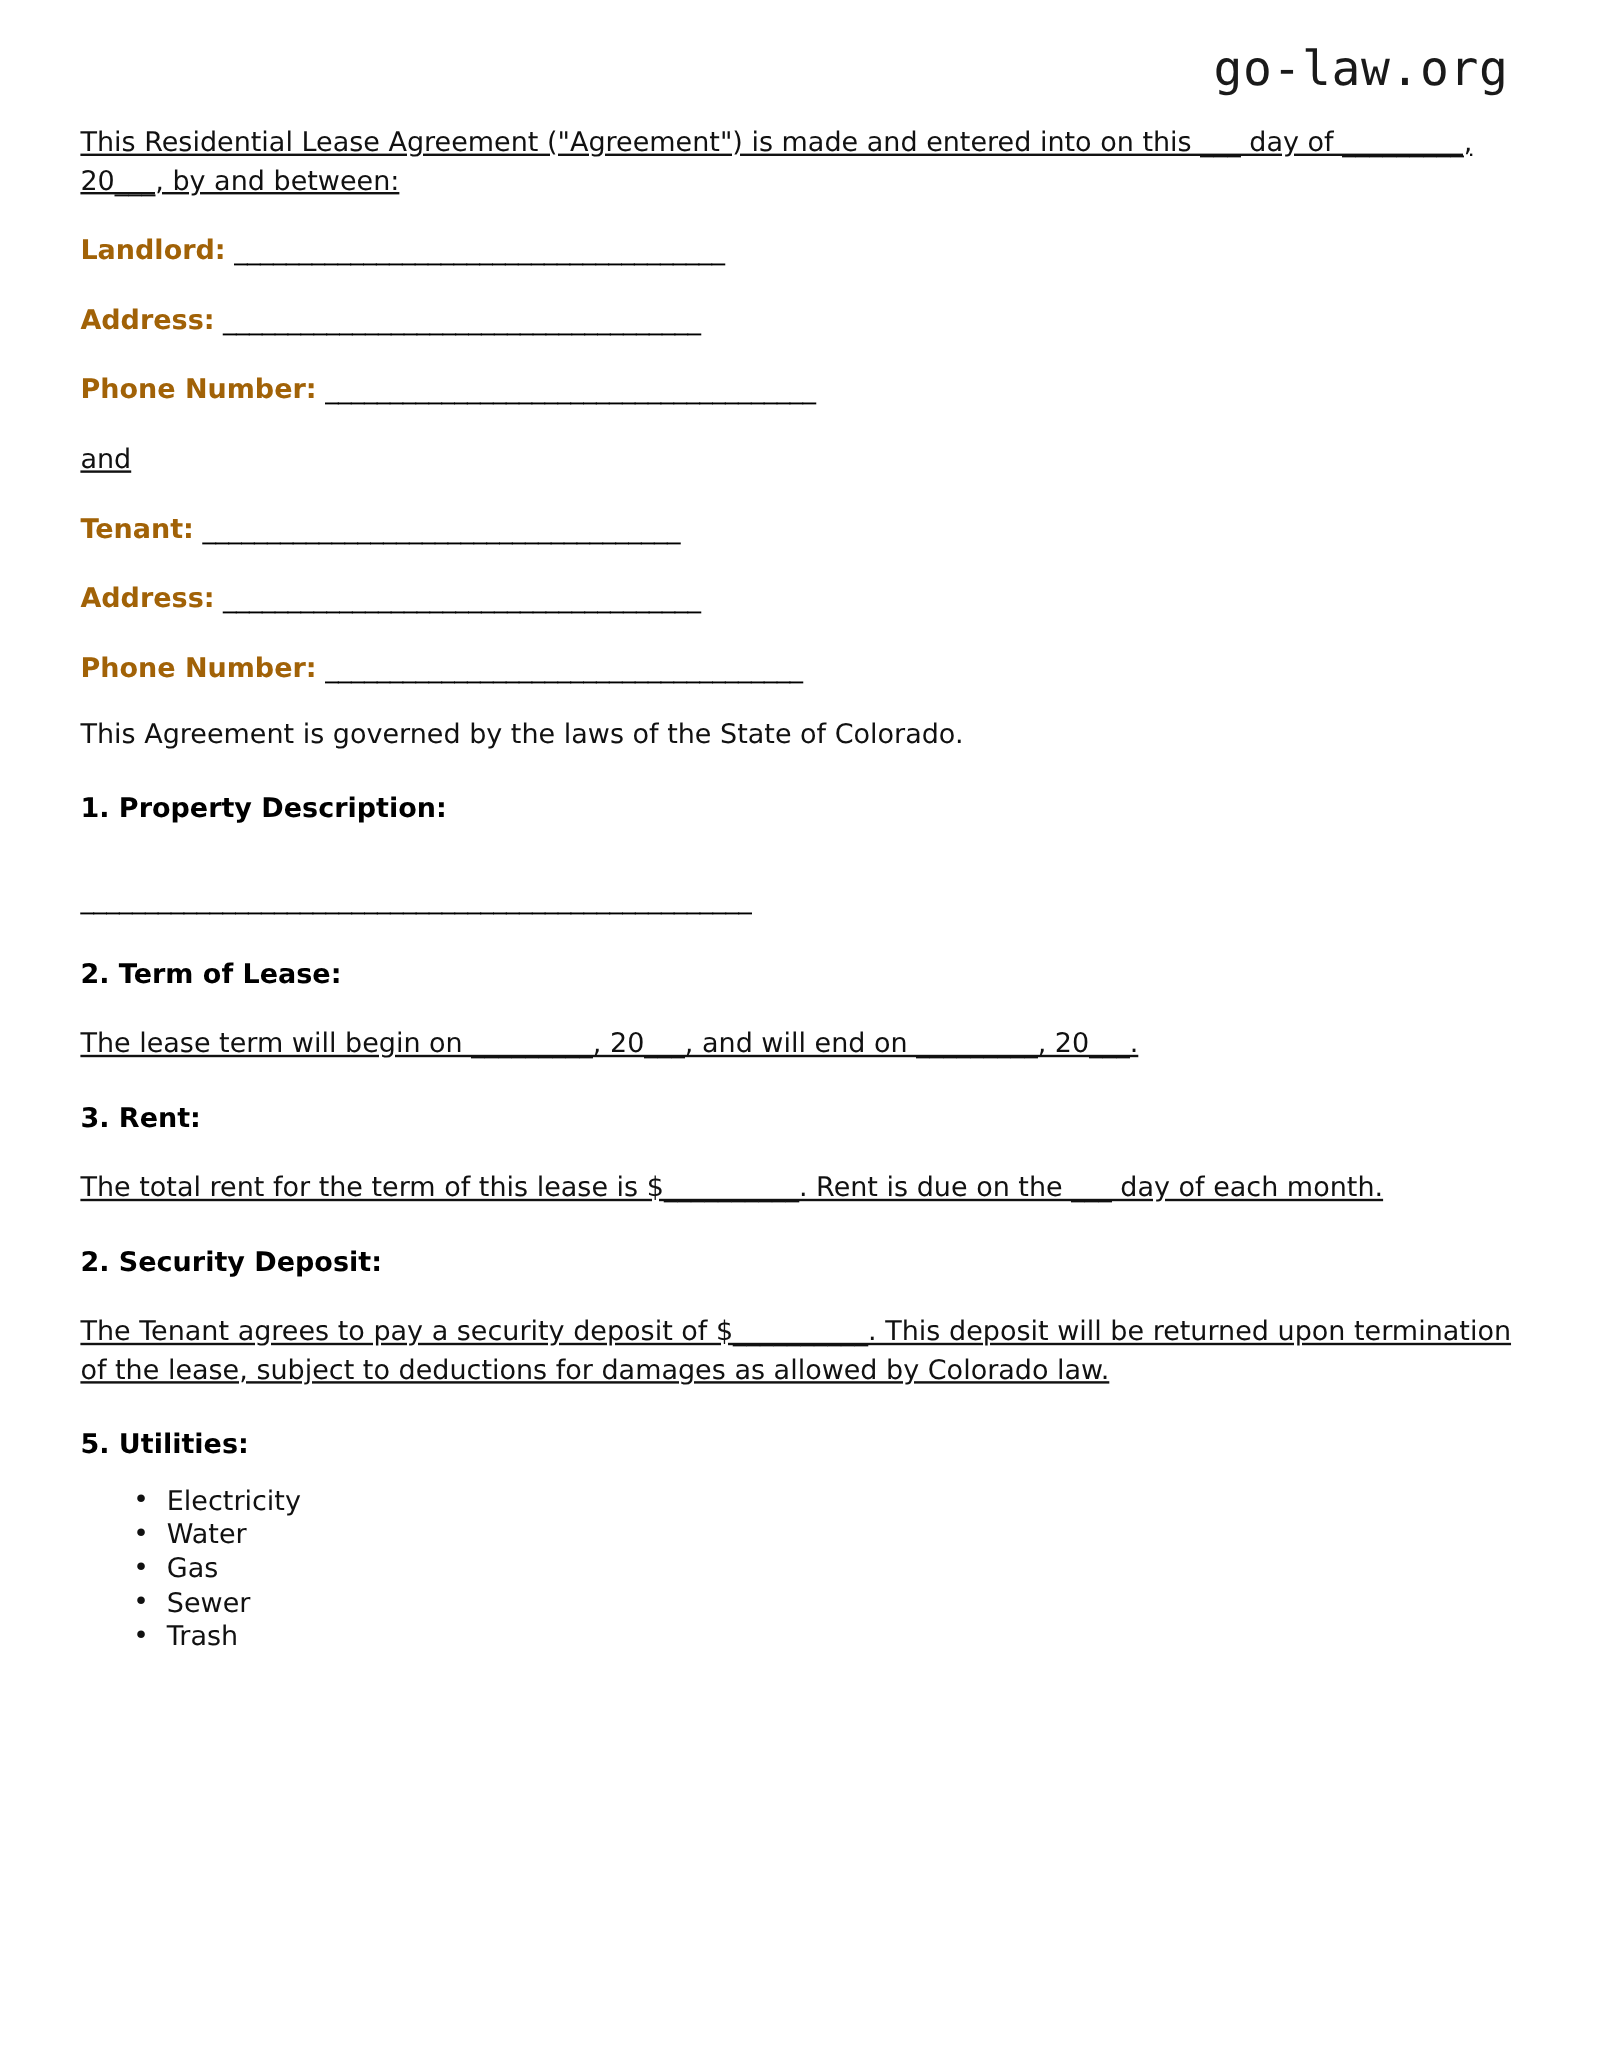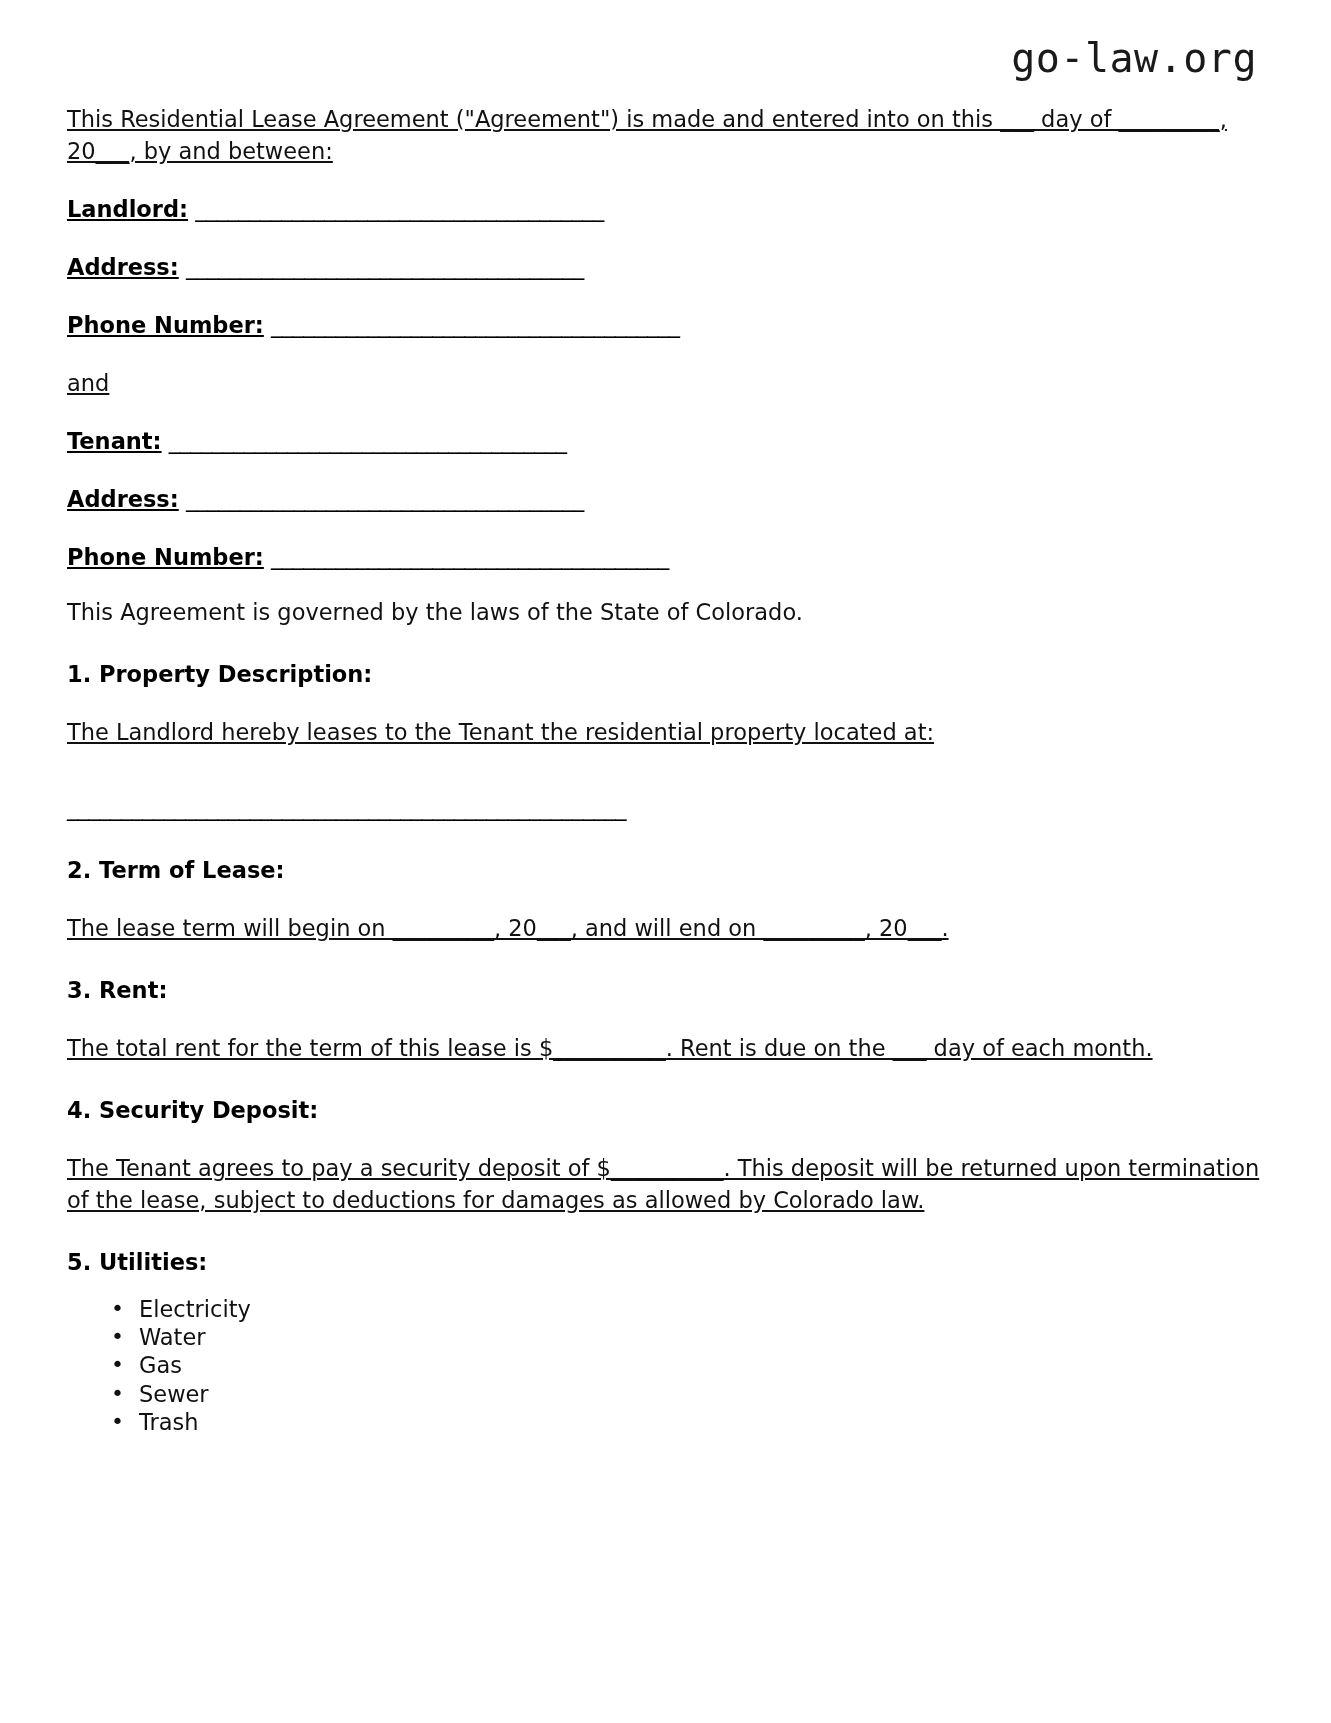--- a/index.html
+++ b/index.html
@@ -62,22 +62,21 @@
     margin-top: 24px;
   }
   .field-line {
     margin-top: 26px;
     font-size: 22.5px;
     line-height: 1.42;
     white-space: nowrap;
   }
   .field-label {
     font-weight: 700;
-    color: #000000;
-    text-decoration: underline;
+    color: #a16207;
   }
   .blank {
     letter-spacing: -0.5px;
   }
   .section-head {
     margin-top: 30px;
     font-size: 22.5px;
     font-weight: 700;
     line-height: 1.42;
     color: #000000;
@@ -148,30 +147,29 @@
   </div>
 
   <div class="field-line">
     <span class="field-label">Phone Number:</span>
     <span class="blank">_____________________________________</span>
   </div>
 
   <p class="body-text p-tight">This Agreement is governed by the laws of the State of Colorado.</p>
 
   <div class="section-head">1. Property Description:</div>
-  <p class="body-text p-block">The Landlord hereby leases to the Tenant the residential property located at:</p>
   <div class="standalone-rule">____________________________________________________</div>
 
   <div class="section-head">2. Term of Lease:</div>
   <p class="body-text p-block">The lease term will begin on _________, 20___, and will end on _________, 20___.</p>
 
   <div class="section-head">3. Rent:</div>
   <p class="body-text p-block">The total rent for the term of this lease is $__________. Rent is due on the ___ day of each month.</p>
 
-  <div class="section-head">4. Security Deposit:</div>
+  <div class="section-head">2. Security Deposit:</div>
   <p class="body-text p-block">The Tenant agrees to pay a security deposit of $__________. This deposit will be returned upon termination of the lease, subject to deductions for damages as allowed by Colorado law.</p>
 
   <div class="section-head">5. Utilities:</div>
 
   <ul class="util-list">
     <li>Electricity</li>
     <li>Water</li>
     <li>Gas</li>
     <li>Sewer</li>
     <li>Trash</li>

